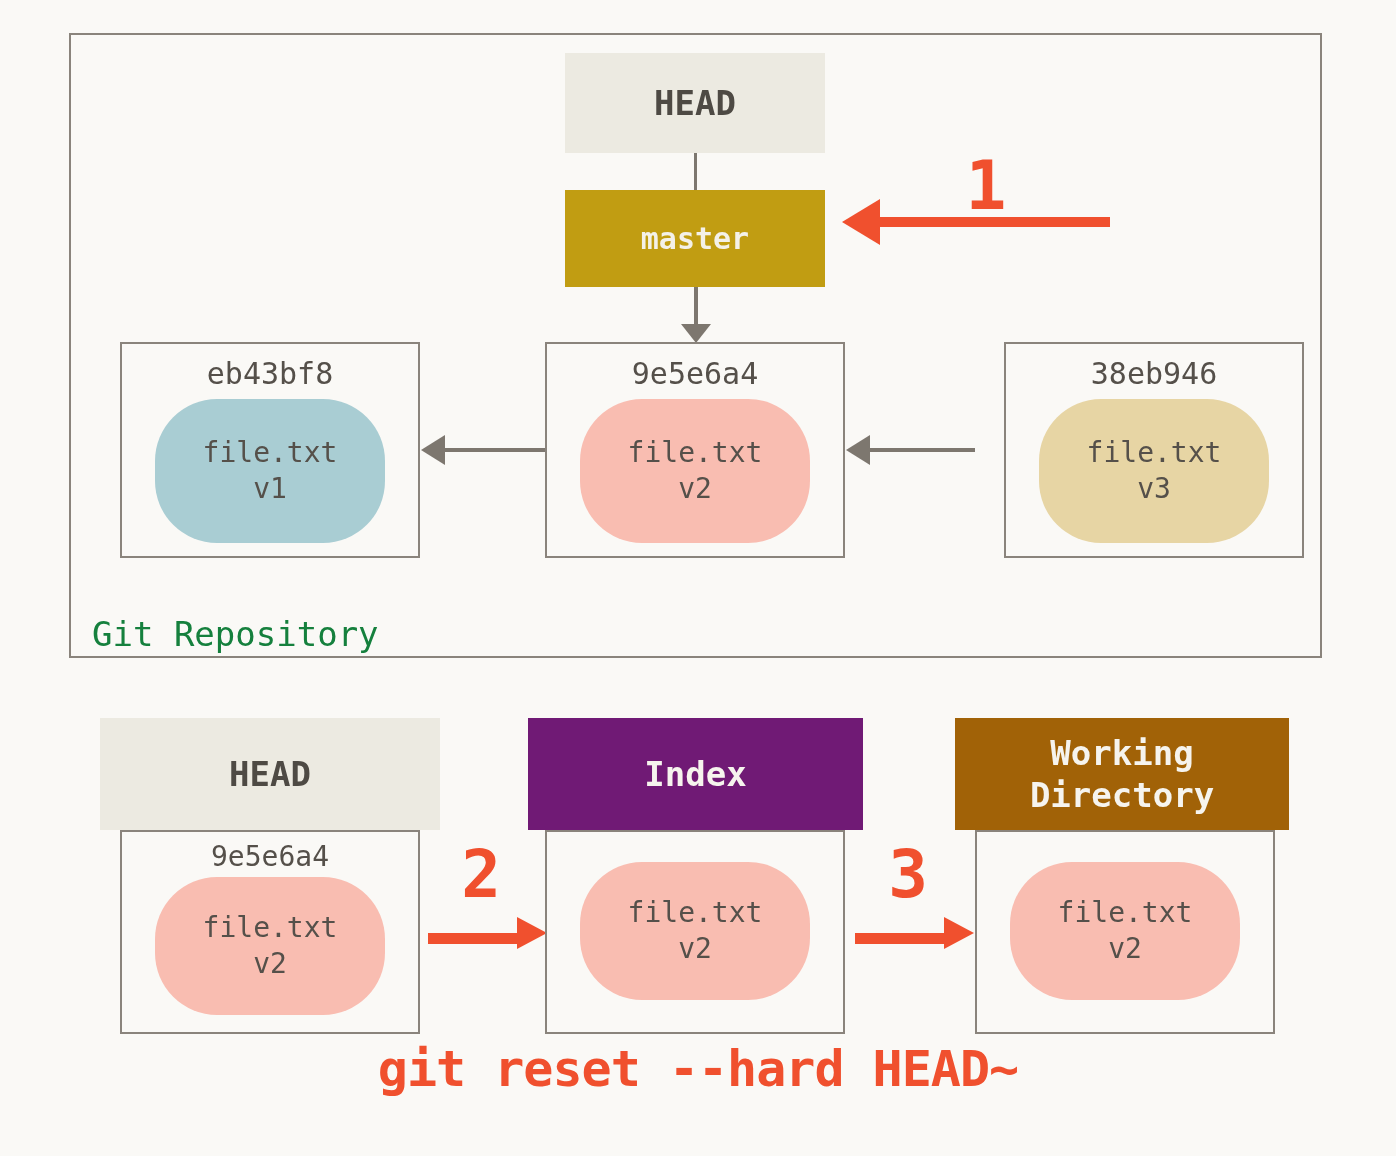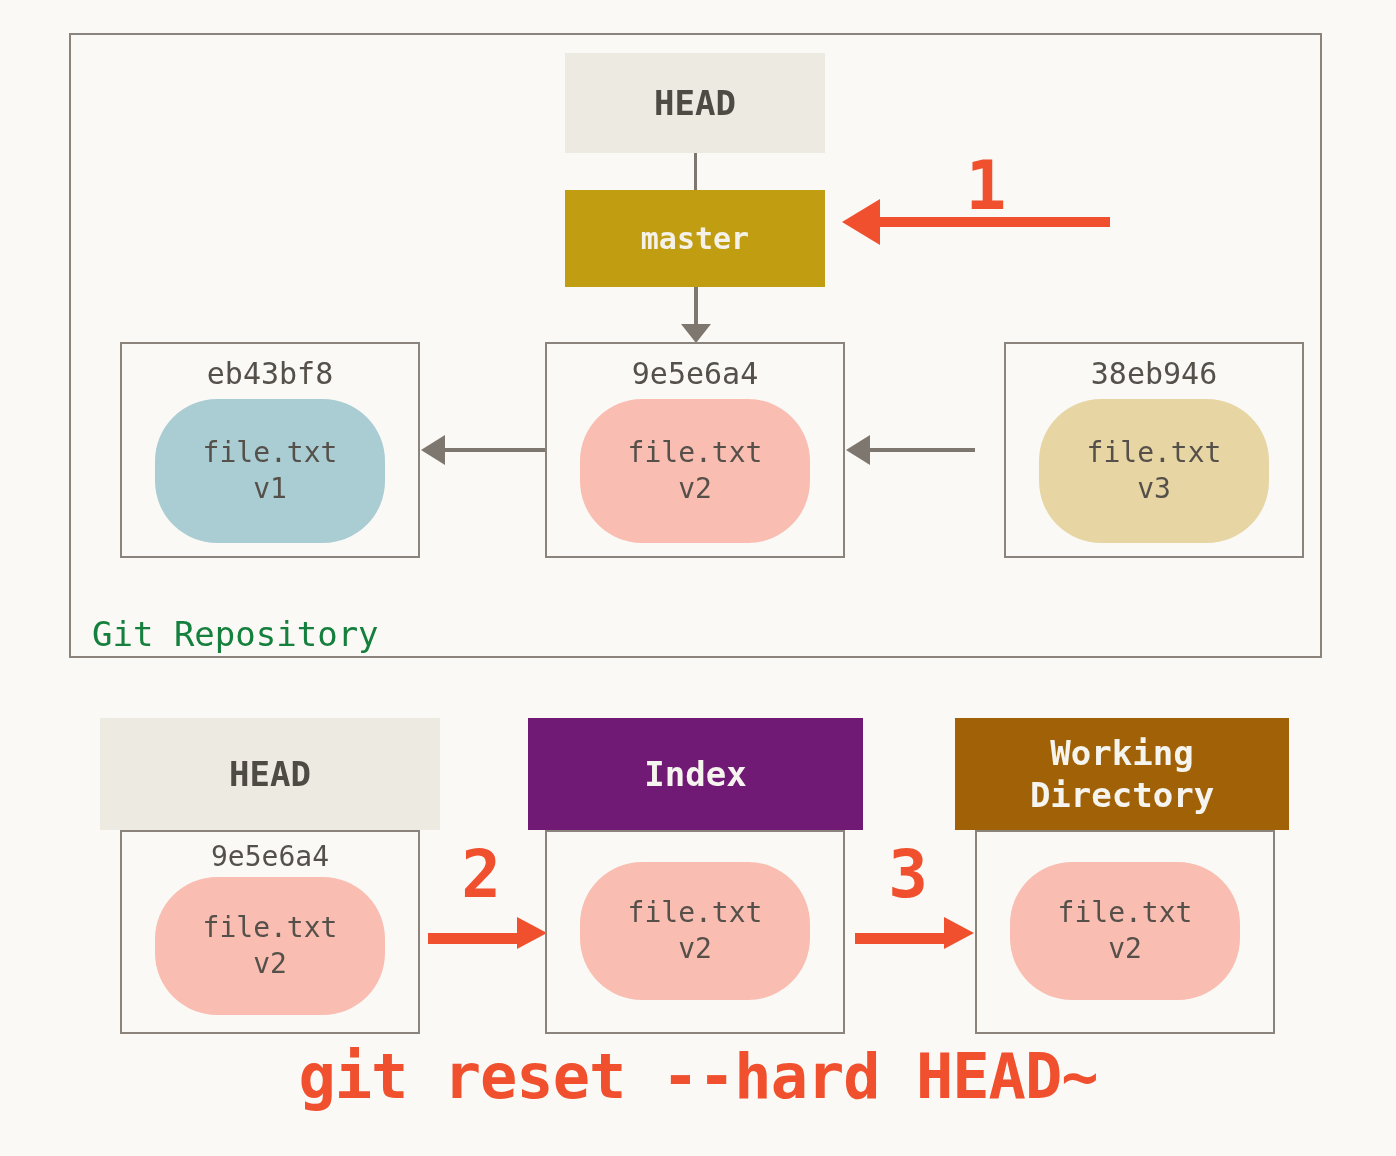--- a/index.html
+++ b/index.html
@@ -132,21 +132,21 @@
   }
   .r2-head{left:517px;}
   .r3-head{left:944px;}
   .step-2{left:443px;top:836px;width:76px;font-size:66px;}
   .step-3{left:870px;top:836px;width:76px;font-size:66px;}
 
   
   .caption{
     left:0;top:1040px;width:1396px;
     text-align:center;
-    font-size:62px;font-weight:600;letter-spacing:-1px;
+    font-size:50px;font-weight:600;letter-spacing:-1px;
     color:#F0502E;
   }
 </style>
 </head>
 <body>
 
 <div class="abs repo-box"></div>
 <div class="abs repo-label">Git Repository</div>
 
 <div class="abs head-top">

